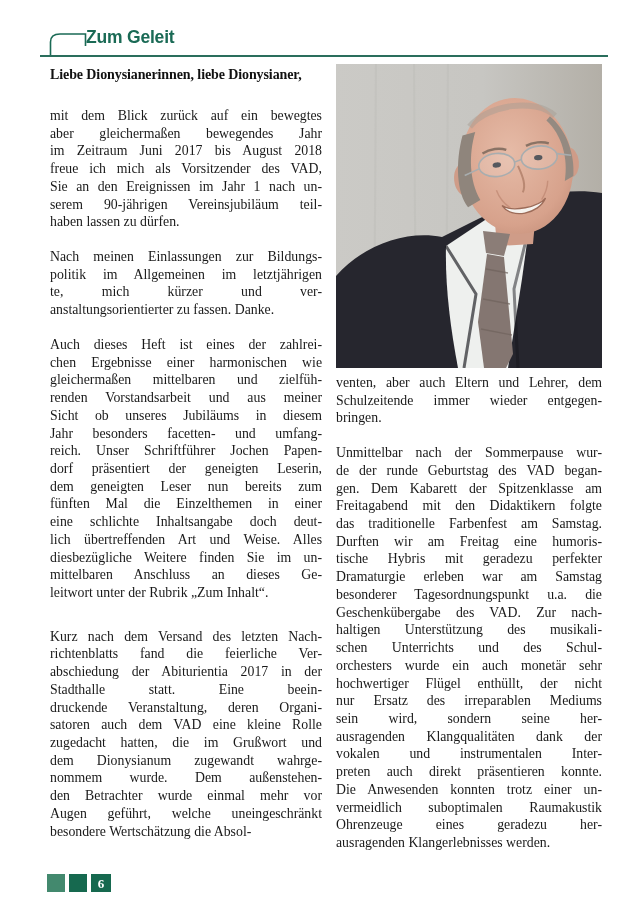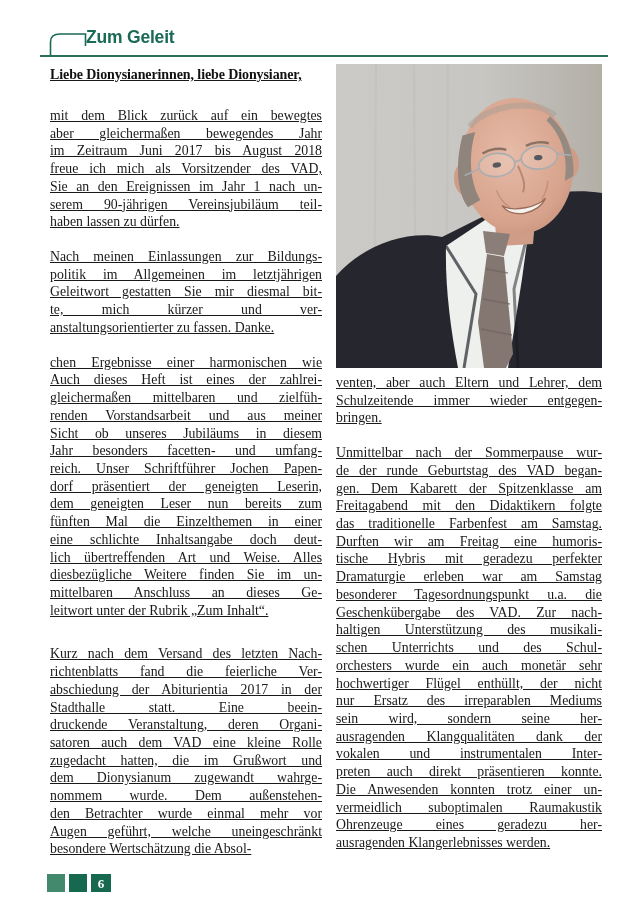--- a/index.html
+++ b/index.html
@@ -11,21 +11,21 @@
   }
   
   .tab-icon{position:absolute;left:49px;top:29px;}
   .section-title{
     position:absolute;left:86px;top:27px;margin:0;
     font-family:"Liberation Sans","DejaVu Sans",sans-serif;
     font-size:17.5px;font-weight:bold;color:#1a6a55;letter-spacing:-0.2px;
   }
   .header-rule{position:absolute;left:40px;top:55px;width:568px;height:2px;background:#2a6e5c;}
   
-  .col{position:absolute;text-decoration:underline;}
+  .col{position:absolute;}
   .col-left{left:50px;top:66px;width:272px;}
   .col-right{left:336px;top:64px;width:266px;}
   .salutation{
     margin:0 0 23px 0;font-weight:bold;font-size:14px;line-height:18px;
     white-space:nowrap;letter-spacing:-0.1px;color:#111;
   }
   .para{margin:0 0 17px 0;font-size:13.8px;}
   .para.extra-gap{margin-bottom:26px;}
   .para:last-child{margin-bottom:12px;}
   .line{line-height:17.72px;text-align:justify;}
@@ -62,27 +62,26 @@
         <div class="line fill">aber gleichermaßen bewegendes Jahr</div>
         <div class="line fill">im Zeitraum Juni 2017 bis August 2018</div>
         <div class="line fill">freue ich mich als Vorsitzender des VAD,</div>
         <div class="line fill">Sie an den Ereignissen im Jahr 1 nach un-</div>
         <div class="line fill">serem 90-jährigen Vereinsjubiläum teil-</div>
         <div class="line">haben lassen zu dürfen.</div>
       </div>
     <div class="para">
         <div class="line fill">Nach meinen Einlassungen zur Bildungs-</div>
         <div class="line fill">politik im Allgemeinen im letztjährigen</div>
-        <div class="line fill">Geleitwort gestatten Sie mir diesmal bit-</div>
         <div class="line fill">te, mich kürzer und ver-</div>
         <div class="line">anstaltungsorientierter zu fassen. Danke.</div>
       </div>
     <div class="para extra-gap">
+        <div class="line fill">Auch dieses Heft ist eines der zahlrei-</div>
         <div class="line fill">chen Ergebnisse einer harmonischen wie</div>
-        <div class="line fill">Auch dieses Heft ist eines der zahlrei-</div>
         <div class="line fill">gleichermaßen mittelbaren und zielfüh-</div>
         <div class="line fill">renden Vorstandsarbeit und aus meiner</div>
         <div class="line fill">Sicht ob unseres Jubiläums in diesem</div>
         <div class="line fill">Jahr besonders facetten- und umfang-</div>
         <div class="line fill">reich. Unser Schriftführer Jochen Papen-</div>
         <div class="line fill">dorf präsentiert der geneigten Leserin,</div>
         <div class="line fill">dem geneigten Leser nun bereits zum</div>
         <div class="line fill">fünften Mal die Einzelthemen in einer</div>
         <div class="line fill">eine schlichte Inhaltsangabe doch deut-</div>
         <div class="line fill">lich übertreffenden Art und Weise. Alles</div>

